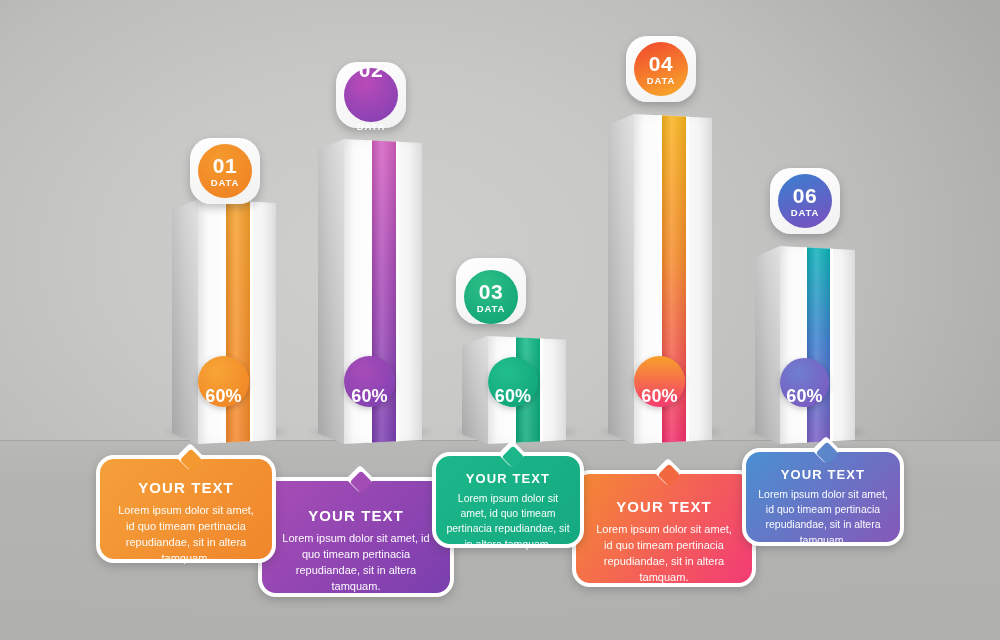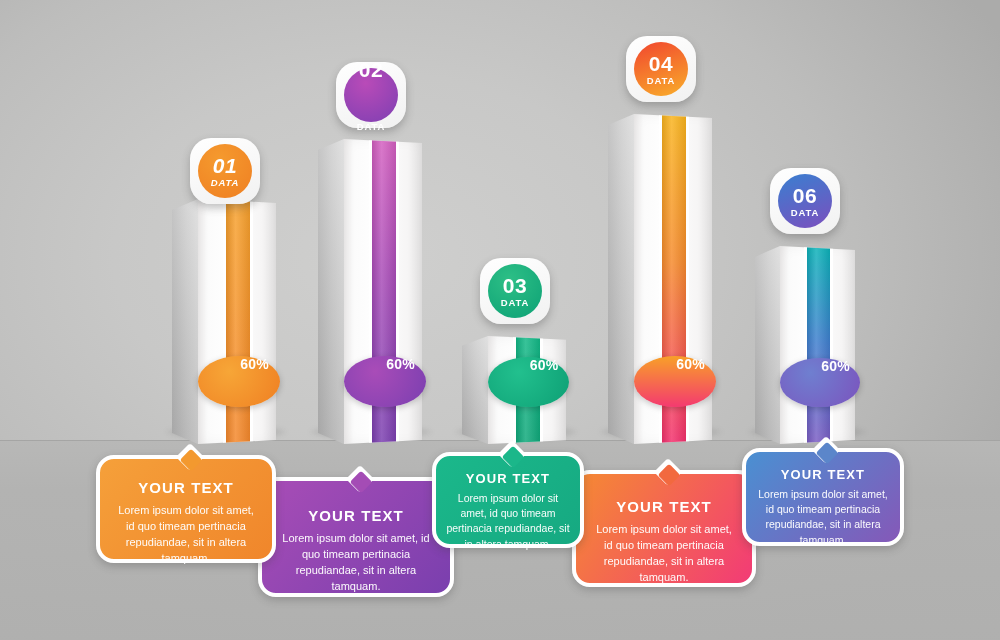--- a/index.html
+++ b/index.html
@@ -54,25 +54,24 @@
   
   .barshadow{
     position:absolute;bottom:-2px;
     height:16px;border-radius:50%;
     background:radial-gradient(ellipse at center, rgba(60,60,60,.42) 0%, rgba(90,90,90,.18) 55%, rgba(0,0,0,0) 78%);
     filter:blur(2px);
   }
   
   .pct{
     position:absolute;border-radius:50%;
-    display:flex;align-items:flex-start;justify-content:center;
+    display:flex;align-items:flex-end;justify-content:center;
     color:#fff;font-weight:bold;letter-spacing:.2px;
     box-shadow:0 2px 6px rgba(0,0,0,.22);
-    font-size:14px;
-    padding-left:31px;
+    font-size:18px;
   }
   
   .badge{
     position:absolute;width:70px;height:66px;border-radius:21px;
     background:linear-gradient(160deg,#ffffff,#f1f1f1);
     box-shadow:0 4px 9px rgba(60,60,60,.30);
     display:flex;align-items:center;justify-content:center;
   }
   .badge-circle{
     width:54px;height:54px;border-radius:50%;
@@ -122,21 +121,21 @@
         <div class="sep" style="left:25px;"></div>
         <div class="stripe" style="left:28px;width:24px;background:linear-gradient(180deg,#f7a12c,#f4872b);"></div>
         <div class="sep" style="left:52px;"></div>
       </div>
     </div>
   </div>
   <div class="pct" style="left:198px;top:356px;width:51px;height:51px;background:radial-gradient(circle at 38% 30%,#f7a637,#ef7f22);">
     <span>60%</span>
   </div>
   <div class="badge" style="left:190px;top:138px;">
-    <div class="badge-circle" style="background:radial-gradient(circle at 40% 28%,#f59a2e,#ef7f22);font-style:italic;">
+    <div class="badge-circle" style="background:radial-gradient(circle at 40% 28%,#f59a2e,#ef7f22);">
       <span class="badge-num">01</span>
       <span class="badge-lbl">DATA</span>
     </div>
   </div>
 
   <div class="barshadow" style="left:310px;width:122px;bottom:200px;"></div>
   <div class="bar" style="left:318px;width:104px;height:305px;bottom:196px;">
     <div class="bar-inner">
       <div class="side" style="width:26px;clip-path:polygon(0 3.6%,100% 0,100% 100%,0 96.4%);"></div>
       <div class="front" style="width:78px;clip-path:polygon(0 0,100% 1.3%,100% 98.7%,0 100%);">
@@ -163,21 +162,21 @@
       <div class="front" style="width:78px;clip-path:polygon(0 0,100% 3.4%,100% 96.6%,0 100%);">
         <div class="sep" style="left:25px;"></div>
         <div class="stripe" style="left:28px;width:24px;background:linear-gradient(180deg,#12b886,#0fa87a);"></div>
         <div class="sep" style="left:52px;"></div>
       </div>
     </div>
   </div>
   <div class="pct" style="left:488px;top:357px;width:50px;height:50px;background:radial-gradient(circle at 38% 30%,#22c08e,#0d9f74);">
     <span>60%</span>
   </div>
-  <div class="badge" style="left:480px;top:258px;">
+  <div class="badge" style="left:456px;top:258px;align-items:flex-end;">
     <div class="badge-circle" style="background:radial-gradient(circle at 40% 28%,#2dbf86,#0da175);">
       <span class="badge-num">03</span>
       <span class="badge-lbl">DATA</span>
     </div>
   </div>
 
   <div class="barshadow" style="left:600px;width:122px;bottom:200px;"></div>
   <div class="bar" style="left:608px;width:104px;height:330px;bottom:196px;">
     <div class="bar-inner">
       <div class="side" style="width:26px;clip-path:polygon(0 3.3%,100% 0,100% 100%,0 96.7%);"></div>

